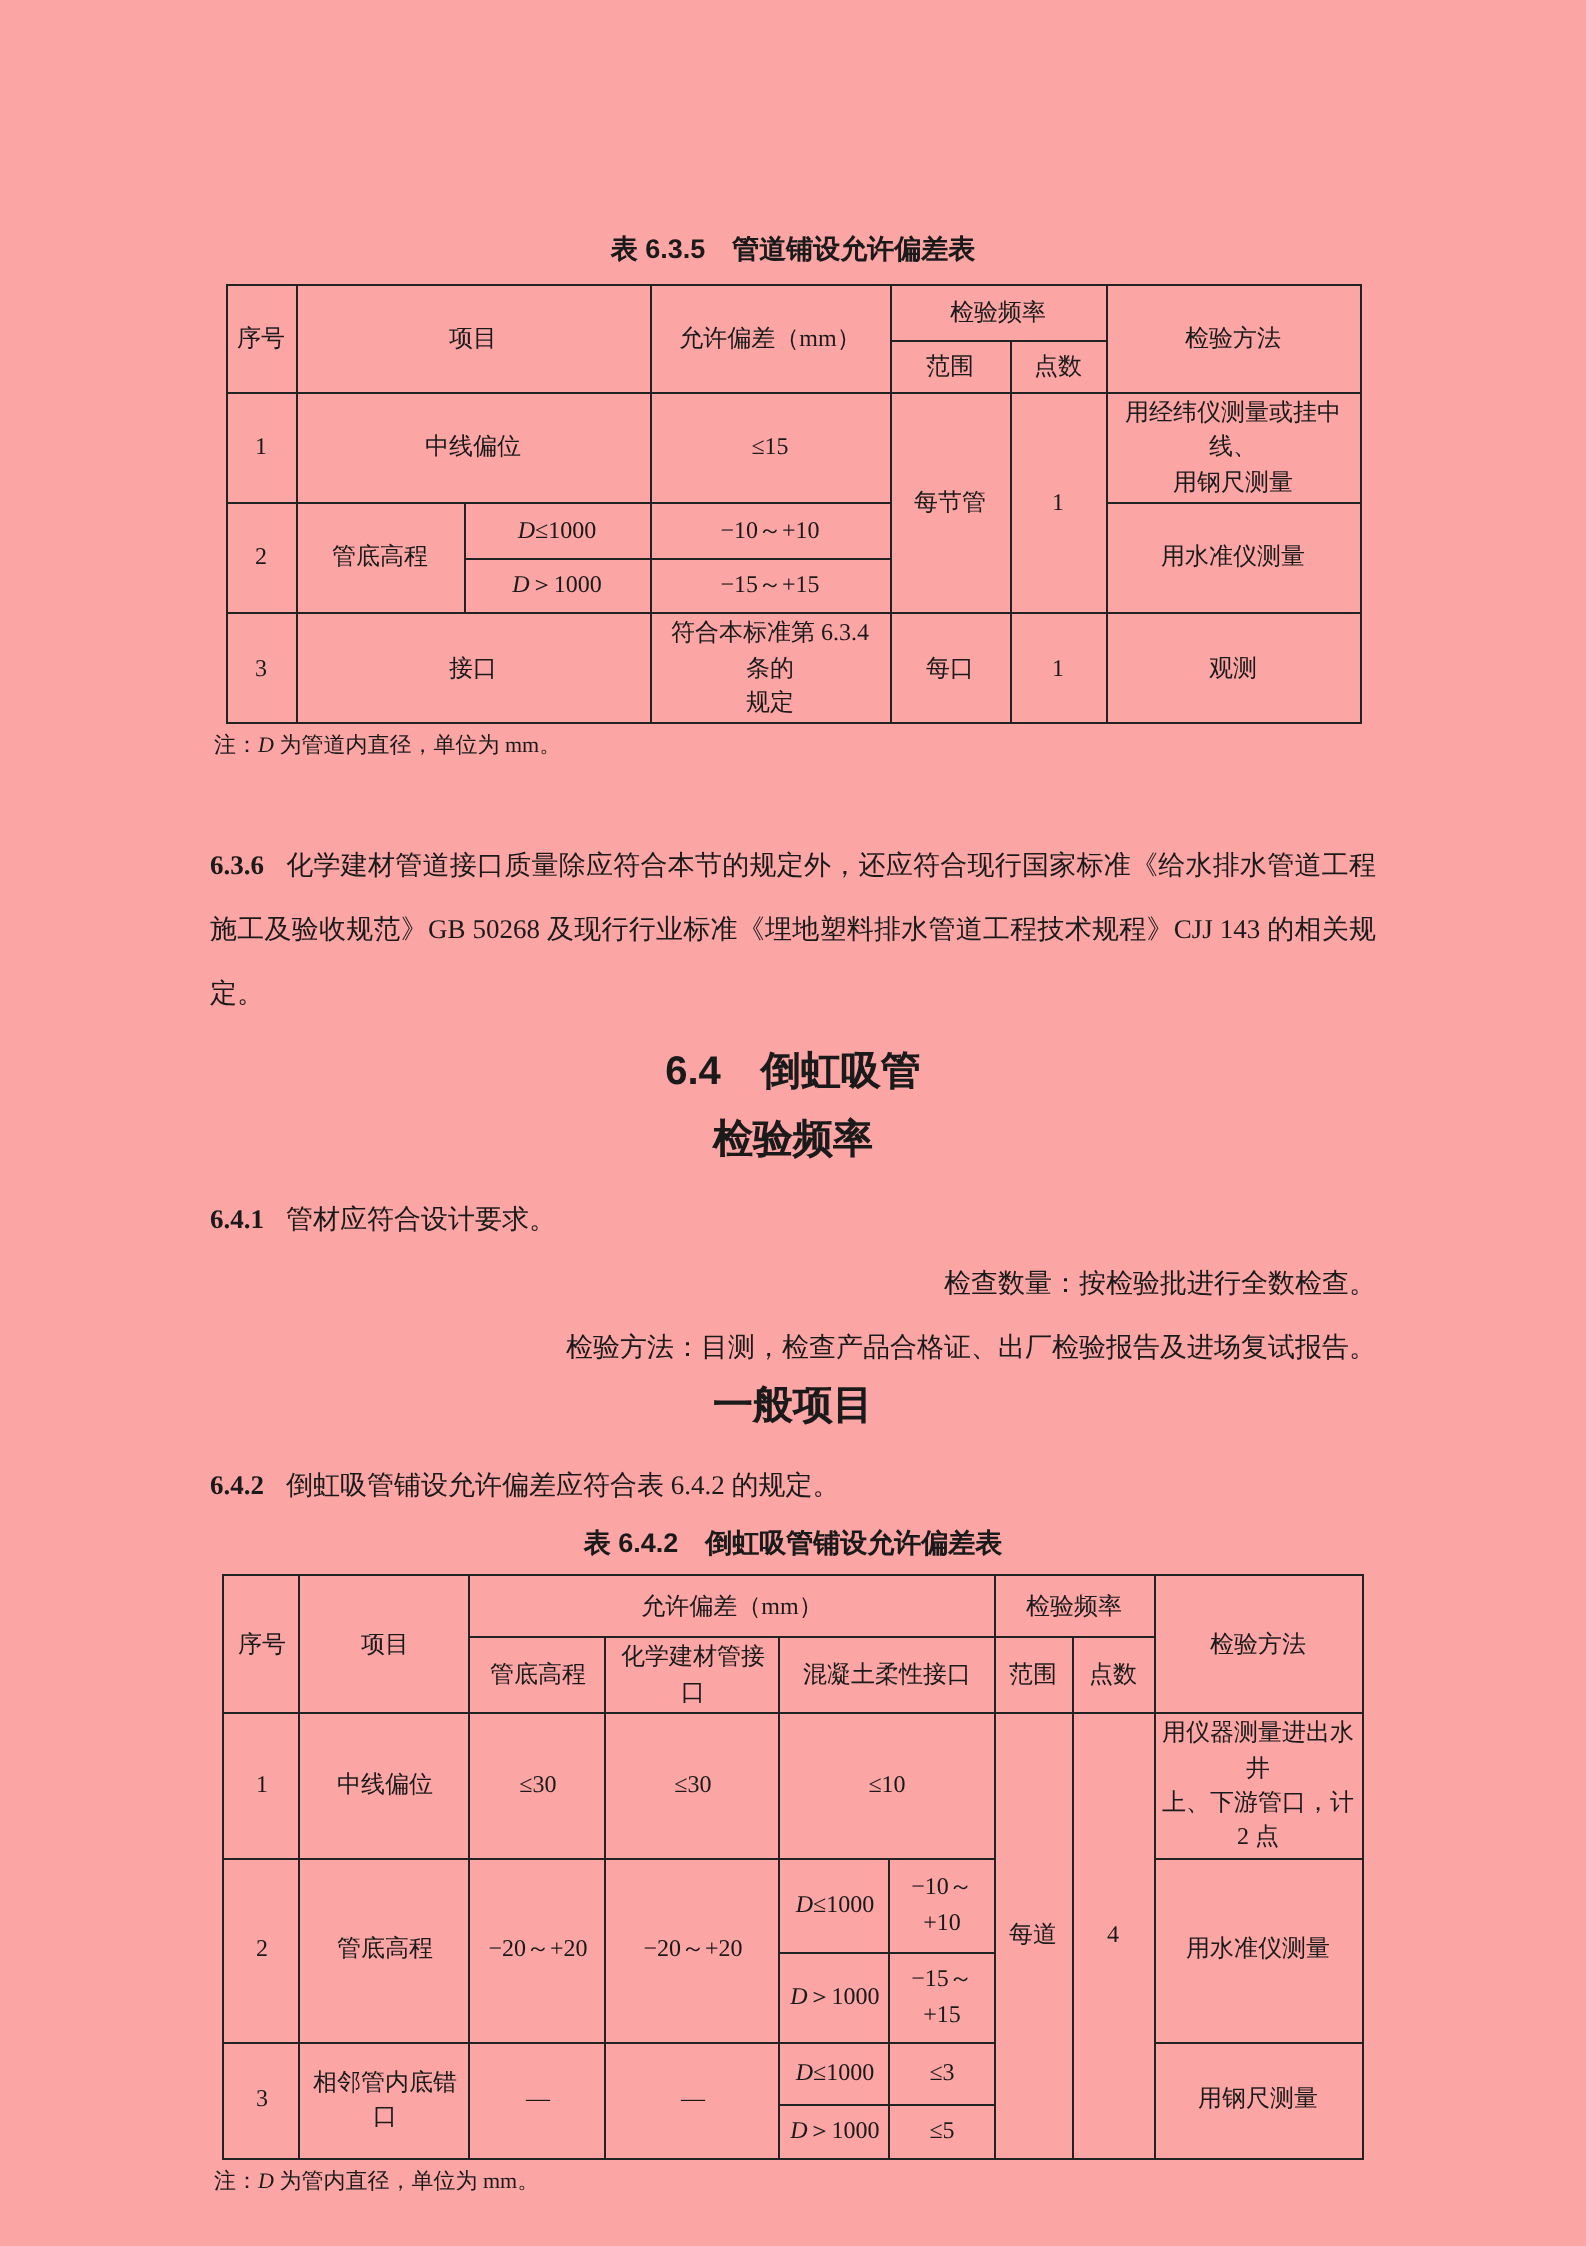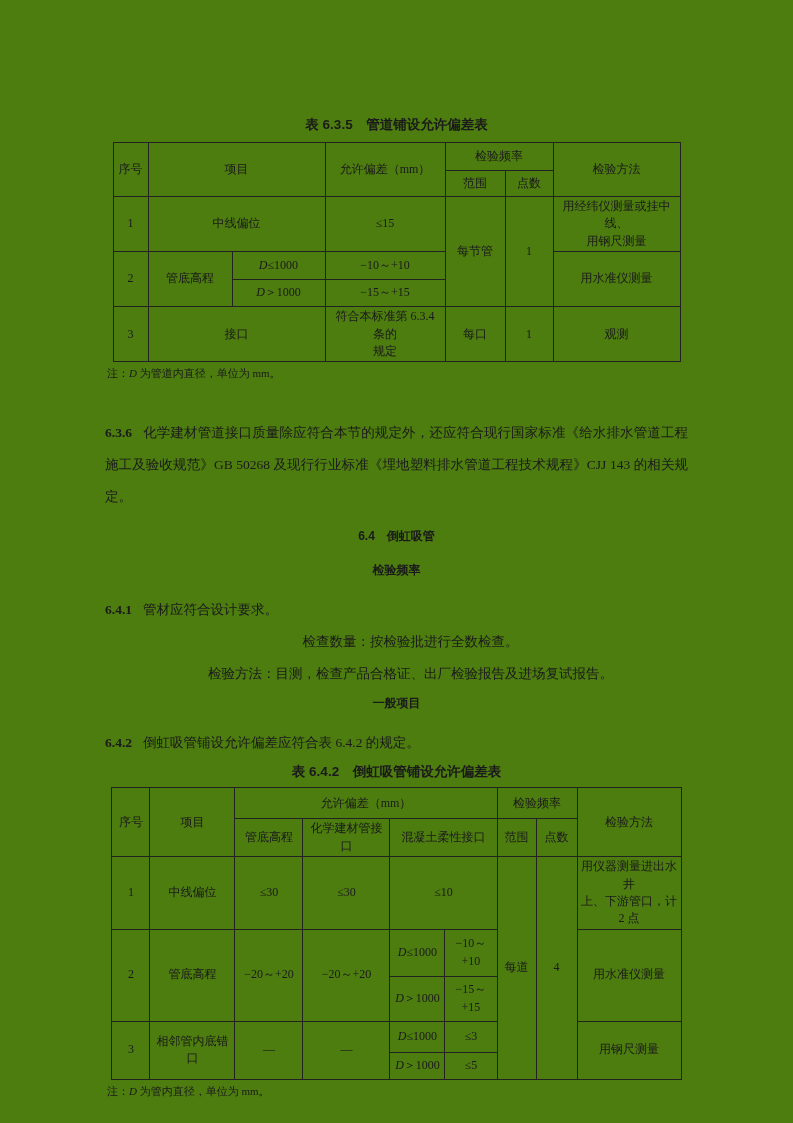--- a/index.html
+++ b/index.html
@@ -1,40 +1,40 @@
 <!DOCTYPE html>
 <html><head>
 <meta charset="utf-8">
 <style>
   html,body { margin:0; padding:0; background:#e8e8e8; }
   .page {
     position: relative; width: 793px; height: 1123px; margin: 0 auto;
-    background: #4d7c0f; box-sizing: border-box;
+    background: #fca5a5; box-sizing: border-box;
     padding: 116px 105px 0 105px;
     font-family: "Liberation Serif", serif; color: #1a1a1a;
   }
   .caption {
     text-align: center; font-weight: bold; font-size: 13.5px; line-height: 18px;
     font-family: "Liberation Sans", sans-serif; margin: 0 0 8px 0;
   }
   .doc-table {
     border-collapse: collapse; table-layout: fixed; margin: 0 auto;
     font-size: 12px; text-align: center; color: #1a1a1a;
   }
   .doc-table td {
     border: 1px solid #222; padding: 1px 3px; vertical-align: middle;
     white-space: pre-line; line-height: 1.45; overflow: hidden;
   }
   .dvar { font-style: italic; font-family: "Liberation Serif", serif; }
   .note { font-size: 11px; line-height: 15px; margin: 4px 0 0 2px; }
   .clause { font-size: 13.5px; line-height: 32px; text-align: justify; margin: 0; }
   .clause b { margin-right: 11px; }
-  .indent1 { text-indent: 28px; text-align: center; }
+  .indent1 { text-indent: 28px; text-align: right; }
   .center-head {
-    text-align: center; font-weight: bold; font-size: 12px; line-height: 18px;
+    text-align: center; font-weight: bold; font-size: 20px; line-height: 18px;
     font-family: "Liberation Sans", sans-serif; margin: 15px;
   }
   .m-t36 { margin-top: 36px; }
   .m-t16 { margin-top: 16px; }
   .m-t14 { margin-top: 14px; }
   .m-t6  { margin-top: 6px; }
   .m-t4  { margin-top: 4px; }
   .m-t2  { margin-top: 4px; }
   .m-t44 { margin-top: 44px; }
 </style>

